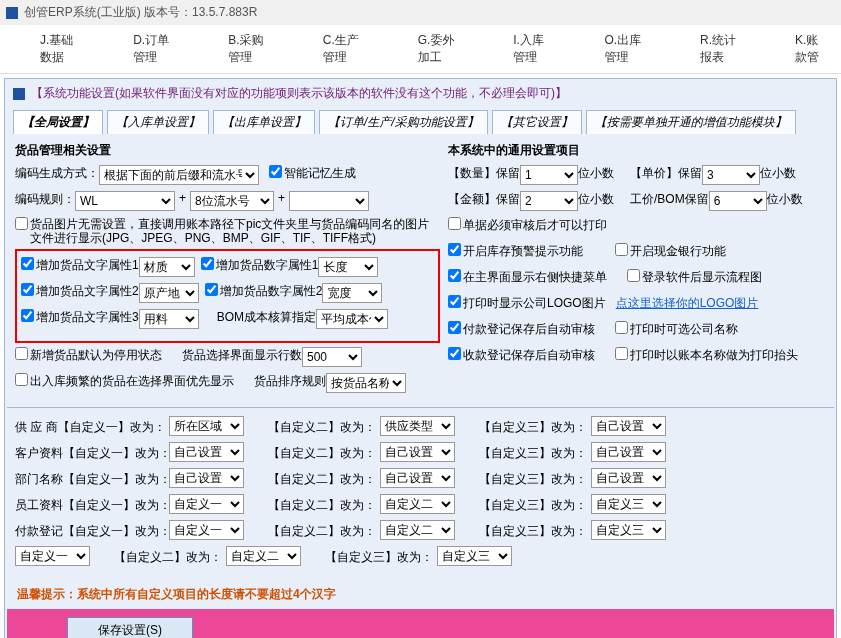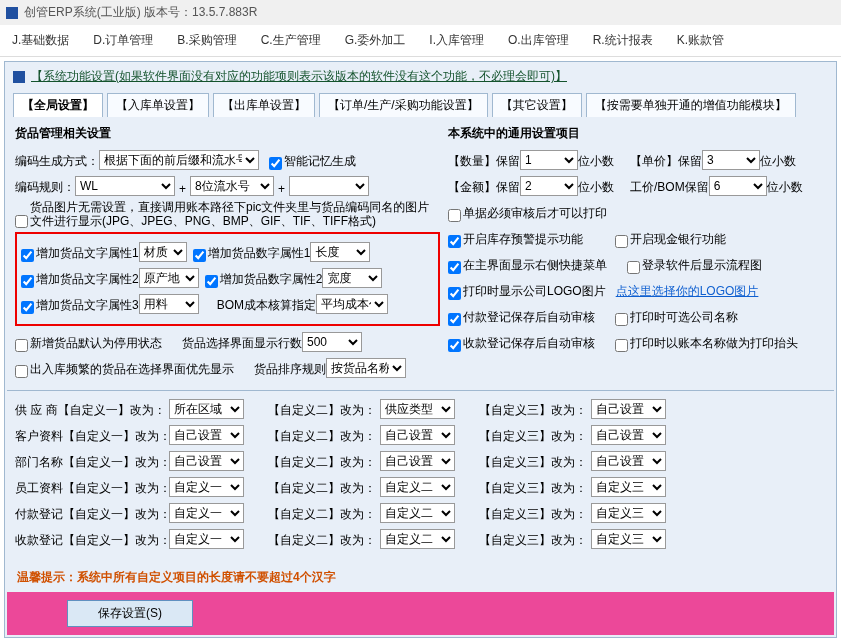--- a/index.html
+++ b/index.html
@@ -1,32 +1,32 @@
 <!DOCTYPE html>
 <html><head>
 <meta charset="utf-8">
 <style>
 * { box-sizing: border-box; margin: 0; padding: 0; }
 body { font-family: "Microsoft YaHei", SimSun, sans-serif; font-size: 12px; background: #fff; width: 841px; }
 .titlebar { background: #f0f0f0; padding: 4px 6px; display: flex; align-items: center; gap: 6px; }
 .titlebar-icon { width: 12px; height: 12px; background: #2050a0; display: inline-block; }
 .titlebar-text { color: #555; }
 .mainmenu { display: flex; background: #fff; border-bottom: 1px solid #ddd; padding: 3px 0; }
-.mainmenu span { padding: 4px 12px; color: #333; cursor: pointer; }
+.mainmenu span { padding: 4px 12px; color: #333; cursor: pointer; margin-left: 28px; }
 .inner { margin: 4px; border: 1px solid #a0b8d0; background: #e8eff8; padding: 2px; }
 .inner-title { background: #e8eff8; padding: 4px 6px; display: flex; align-items: center; gap: 6px; }
-.inner-title-text { color: #14532d; text-decoration: underline; }
+.inner-title-text { color: #701a75; }
 .tabbar { display: flex; gap: 4px; padding: 4px 6px 0 6px; background: #e8eff8; }
-.tabbar span { padding: 3px 8px; background: #f8fbff; border: 1px solid #a0b8d0; border-bottom: none; font-size: 12px; cursor: pointer; }
+.tabbar span { padding: 3px 8px; background: #f8fbff; border: 1px solid #a0b8d0; border-bottom: none; font-size: 12px; cursor: pointer; font-style: italic; }
 .tabbar span.active { background: #fff; font-weight: bold; }
 .content { display: flex; padding: 8px; gap: 8px; background: #e8eff8; }
 .col-left { width: 425px; }
 .col-right { flex: 1; }
 .section-title { font-weight: bold; margin-bottom: 6px; display: inline-block; }
-.row { display: flex; align-items: flex-end; margin-bottom: 4px; min-height: 22px; }
+.row { display: flex; align-items: flex-start; margin-bottom: 4px; min-height: 22px; }
 .row label { white-space: nowrap; }
 select, input[type=text] { font-size: 12px; height: 20px; border: 1px solid #999; background: #fff; }
 select { width: 58px; }
 .sel-wide { width: 160px; }
 input[type=checkbox] { margin-right: 2px; }
 .redbox { border: 2px solid #e00; padding: 6px 4px; margin: 4px 0; }
 .customgrid { padding: 8px; background: #e8eff8; border-top: 1px solid #a0b8d0; }
 .crow { display: flex; align-items: flex-end; margin-bottom: 6px; gap: 4px; }
 .crow .lbl { width: 150px; white-space: nowrap; }
 .crow select { width: 75px; }
@@ -90,21 +90,21 @@
       </div>
       <div class="row">
         <input type="checkbox" style="">
         <label style="white-space:normal;line-height:14px">货品图片无需设置，直接调用账本路径下pic文件夹里与货品编码同名的图片文件进行显示(JPG、JPEG、PNG、BMP、GIF、TIF、TIFF格式)</label>
       </div>
 
       <div class="redbox">
         <div class="row">
           <input type="checkbox" checked="" style="">
           <label>增加货品文字属性1</label>
-          <select style="width:48px"><option>材质</option></select>
+          <select style="width:56px"><option>材质</option></select>
           <input type="checkbox" checked="" style="margin-left: 6px;">
           <label>增加货品数字属性1</label>
           <select style="width:60px"><option>长度</option></select>
         </div>
         <div class="row">
           <input type="checkbox" checked="" style="">
           <label>增加货品文字属性2</label>
           <select style="width:60px"><option>原产地</option></select>
           <input type="checkbox" checked="" style="margin-left: 6px;">
           <label>增加货品数字属性2</label>
@@ -222,21 +222,20 @@
       </div>
       <div class="crow">
         <span class="lbl">付款登记【自定义一】改为：</span>
   <select><option>自定义一</option></select>
   <span style="margin-left:20px">【自定义二】改为：</span>
   <select><option>自定义二</option></select>
   <span style="margin-left:20px">【自定义三】改为：</span>
   <select><option>自定义三</option></select>
       </div>
       <div class="crow">
-        <span class="lbl">收款登记【自定义一】改为：</span>
   <select><option>自定义一</option></select>
   <span style="margin-left:20px">【自定义二】改为：</span>
   <select><option>自定义二</option></select>
   <span style="margin-left:20px">【自定义三】改为：</span>
   <select><option>自定义三</option></select>
       </div>
     </div>
 
   <div class="hint">温馨提示：系统中所有自定义项目的长度请不要超过4个汉字</div>
   <div class="footer">

